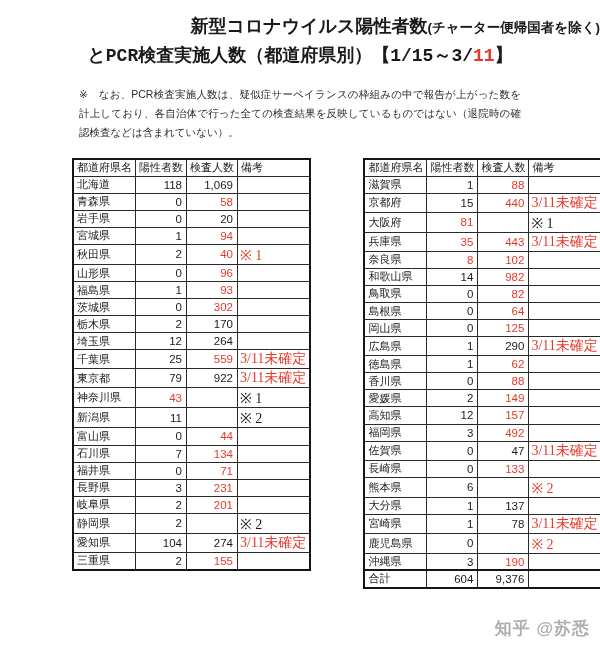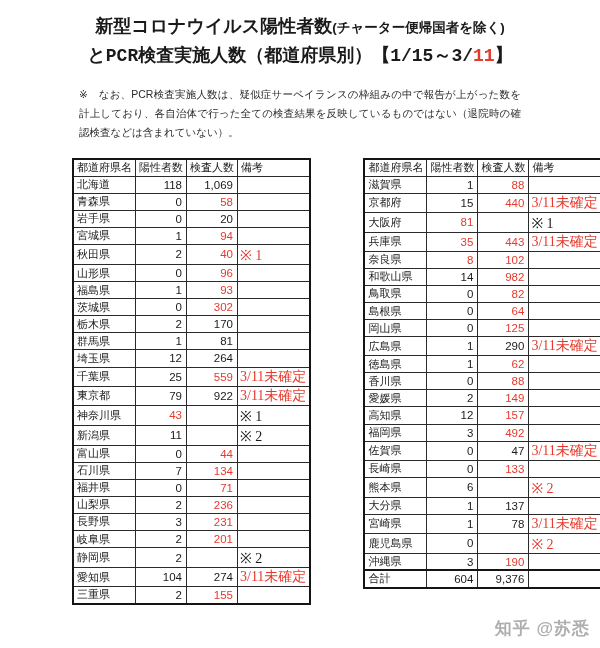--- a/index.html
+++ b/index.html
@@ -8,21 +8,21 @@
     width: 600px; height: 648px;
     background: #ffffff;
     color: #1a1a1a;
     font-family: "Liberation Sans", "DejaVu Sans", sans-serif;
     position: relative;
     overflow: hidden;
   }
   .red { color: var(--accent-red, #e6392c); }
 
   .title-block { text-align: center; margin-top: 13px; font-weight: bold; line-height: 1.45; }
-  .title-line1 { font-size: 18px; }
+  .title-line1 { font-size: 18px; text-align: right; }
   .title-paren { font-size: 13.5px; }
   .title-line2 { font-size: 18px; margin-top: 4px; font-family: Liberation Mono, monospace; }
 
   .note {
     width: 442px;
     margin: 16px auto 0 79px;
     font-size: 10.5px;
     line-height: 1.78;
     color: #2b2b2b;
     text-align: justify;
@@ -156,26 +156,20 @@
           <td class="num red">302</td>
           <td class="remark"></td>
         </tr>
         <tr>
           <td class="name">栃木県</td>
           <td class="num">2</td>
           <td class="num">170</td>
           <td class="remark"></td>
         </tr>
         <tr>
-          <td class="name">群馬県</td>
-          <td class="num">1</td>
-          <td class="num">81</td>
-          <td class="remark"></td>
-        </tr>
-        <tr>
           <td class="name">埼玉県</td>
           <td class="num">12</td>
           <td class="num">264</td>
           <td class="remark"></td>
         </tr>
         <tr>
           <td class="name">千葉県</td>
           <td class="num">25</td>
           <td class="num red">559</td>
           <td class="remark red">3/11未確定</td>
@@ -207,26 +201,20 @@
         <tr>
           <td class="name">石川県</td>
           <td class="num">7</td>
           <td class="num red">134</td>
           <td class="remark"></td>
         </tr>
         <tr>
           <td class="name">福井県</td>
           <td class="num">0</td>
           <td class="num red">71</td>
-          <td class="remark"></td>
-        </tr>
-        <tr>
-          <td class="name">山梨県</td>
-          <td class="num">2</td>
-          <td class="num red">236</td>
           <td class="remark"></td>
         </tr>
         <tr>
           <td class="name">長野県</td>
           <td class="num">3</td>
           <td class="num red">231</td>
           <td class="remark"></td>
         </tr>
         <tr>
           <td class="name">岐阜県</td>

